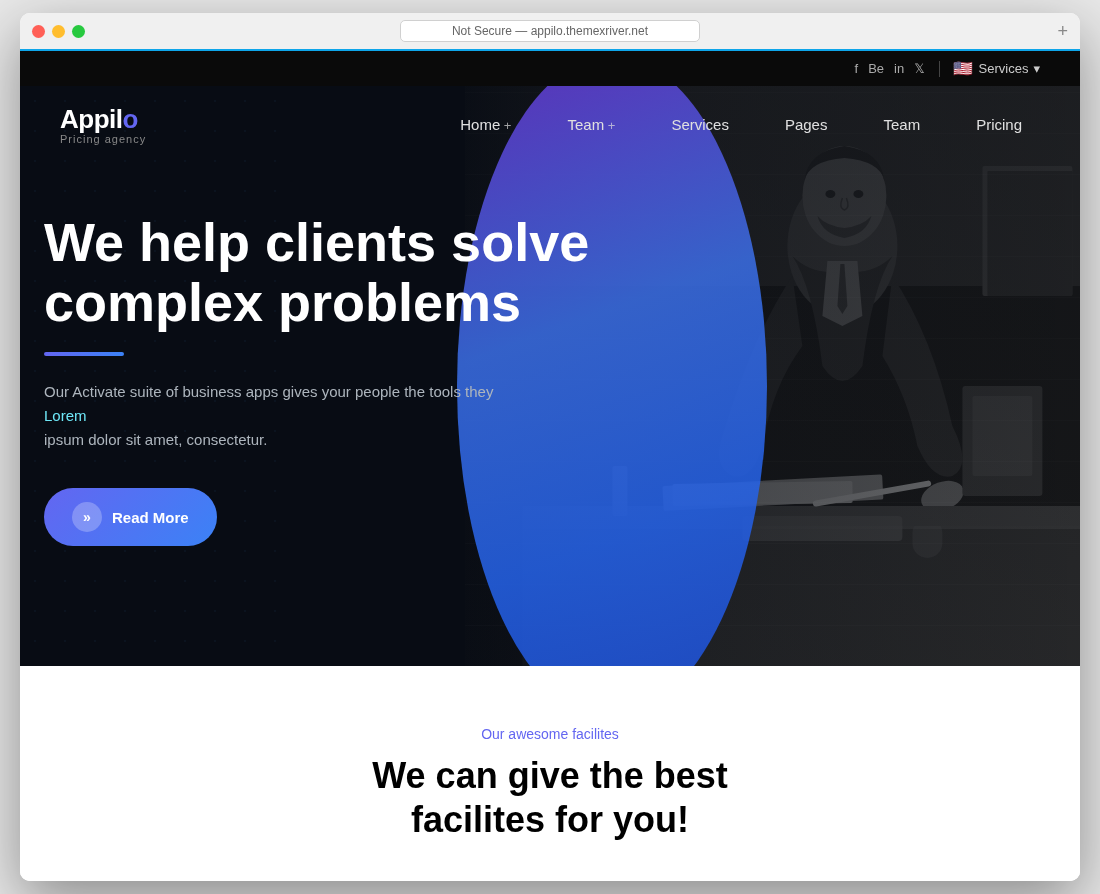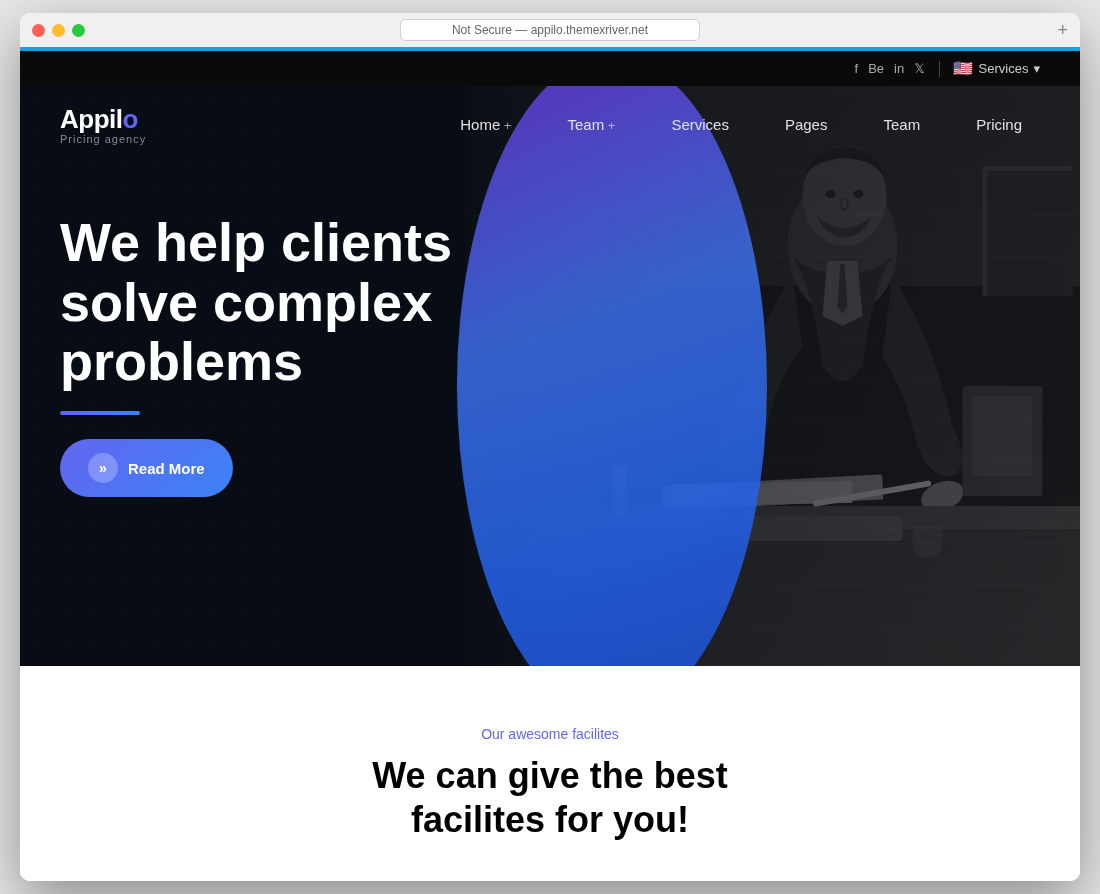--- a/index.html
+++ b/index.html
@@ -12,21 +12,21 @@
       overflow: hidden;
       box-shadow: 0 20px 60px rgba(0,0,0,0.4);
       background: #fff;
     }
     .browser-titlebar {
       background: #f0f0f0;
       height: 38px;
       display: flex;
       align-items: center;
       padding: 0 12px;
-      border-bottom: 4px solid #0ea5e9;
+      border-bottom: 2px solid #0ea5e9;
       position: relative;
     }
     .browser-dots {
       display: flex;
       gap: 7px;
     }
     .dot {
       width: 13px;
       height: 13px;
       border-radius: 50%;
@@ -200,21 +200,21 @@
     .nav-item.has-arrow::after {
       content: ' +';
       font-size: 13px;
       opacity: 0.7;
     }
 
     
     .hero-content {
       position: relative;
       z-index: 5;
-      padding: 50px 40px 80px;
+      padding: 50px 24px 80px;
       max-width: 600px;
     }
     .hero-title {
       font-size: 54px;
       font-weight: 800;
       color: #fff;
       line-height: 1.1;
       margin-bottom: 20px;
     }
     .hero-underline {
@@ -407,20 +407,26 @@
           <div class="nav-item">Services</div>
           <div class="nav-item">Pages</div>
           <div class="nav-item">Team</div>
           <div class="nav-item">Pricing</div>
         </div>
       </nav>
 
       <div class="hero-content">
         <h1 class="hero-title">We help clients solve complex problems</h1>
         <div class="hero-underline"></div>
+        <p class="hero-desc">
+          <span>Our Activate suite of business apps gives your people the tools they</span>
+          <span class="highlight">Lorem</span>
+          <br>
+          <span>ipsum dolor sit amet, consectetur.</span>
+        </p>
         <button class="cta-button">
           <span class="cta-icon">»</span>
           <span>Read More</span>
         </button>
       </div>
 
     </div>
 
     <div class="features-section">
       <p class="features-label">Our awesome facilites</p>

